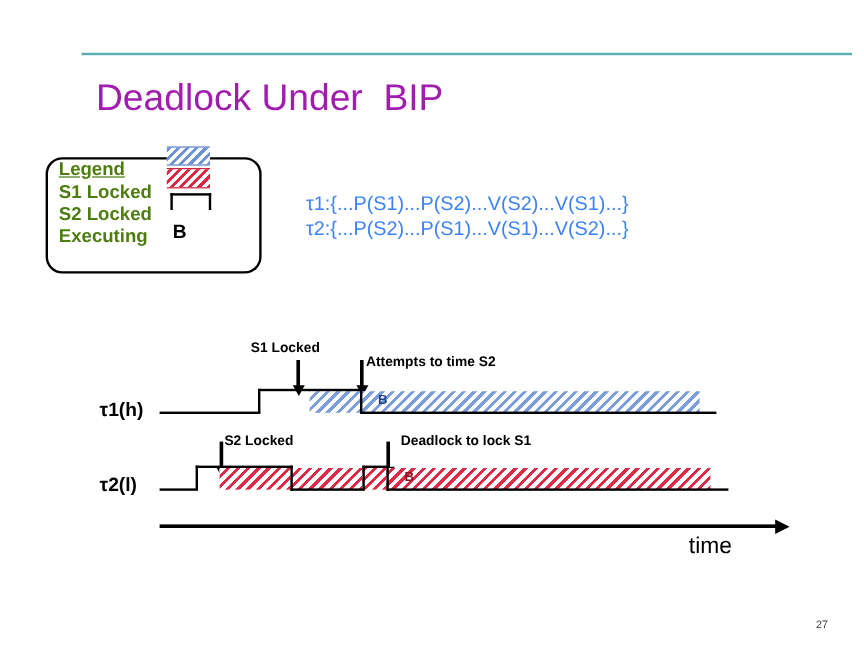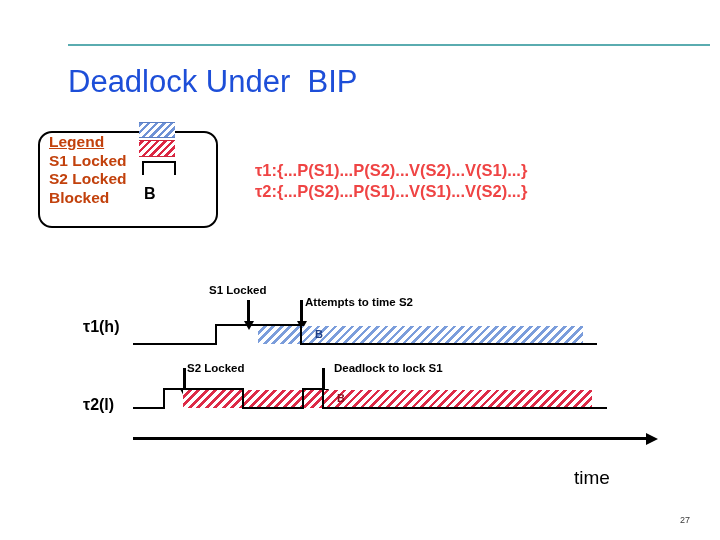--- a/index.html
+++ b/index.html
@@ -22,25 +22,25 @@
   .top-rule {
     position: absolute;
     left: 68px;
     top: 44px;
     width: 642px;
     height: 2px;
     background: #5aacb0;
   }
   .slide-title {
     position: absolute;
-    left: 68px;
+    left: 80px;
     top: 64px;
     font-size: 31px;
     font-weight: normal;
-    color: #1d4ed8;
+    color: #a21caf;
     letter-spacing: 0px;
     white-space: pre;
     font-family: "Liberation Sans", sans-serif;
   }
 
   
   .legend-box {
     position: absolute;
     left: 38px;
     top: 131px;
@@ -53,21 +53,21 @@
   }
   .legend-labels {
     position: absolute;
     left: 49px;
     top: 133px;
     width: 125px;
   }
   .legend-labels div {
     font-size: 15.5px;
     font-weight: bold;
-    color: #c2410c;
+    color: #4d7c0f;
     line-height: 18.6px;
     white-space: nowrap;
   }
   .legend-labels div.ul {
     text-decoration: underline;
   }
 
   
   .swatch {
     position: absolute;
@@ -124,35 +124,35 @@
   }
 
   
   .tau-eqs {
     position: absolute;
     left: 255px;
     top: 160px;
   }
   .tau-eqs div {
     font-size: 16.5px;
-    font-weight: bold;
-    color: #ef4444;
+    font-weight: normal;
+    color: #3b82f6;
     line-height: 21px;
     white-space: nowrap;
   }
 
   
   .tl-label {
     position: absolute;
     font-size: 16px;
     font-weight: bold;
     color: #000000;
     white-space: nowrap;
   }
-  .tl-label.t1 { left: 83px; top: 318px; }
+  .tl-label.t1 { left: 83px; top: 334px; }
   .tl-label.t2 { left: 83px; top: 396px; text-align: right; }
 
   .ann {
     position: absolute;
     font-size: 11.5px;
     font-weight: bold;
     color: #000000;
     white-space: nowrap;
   }
   .ann.s1locked  { left: 209px; top: 284px; }
@@ -240,21 +240,20 @@
     border-top: 6px solid transparent;
     border-bottom: 6px solid transparent;
     border-left: 12px solid #000000;
   }
   .time-label {
     position: absolute;
     left: 574px;
     top: 445px;
     font-size: 19px;
     color: #000000;
-    margin-top: 22px;
   }
 
   .page-num {
     position: absolute;
     left: 680px;
     top: 515px;
     font-size: 9px;
     color: #3a3a3a;
   }
 </style>
@@ -265,21 +264,21 @@
 
   <div class="top-rule"></div>
   <div class="slide-title">Deadlock Under  BIP</div>
 
   <div class="legend-box"></div>
 
   <div class="legend-labels">
     <div class="ul">Legend</div>
     <div>S1 Locked</div>
     <div>S2 Locked</div>
-    <div>Blocked</div>
+    <div>Executing</div>
   </div>
 
   <div class="swatch sw-blue"></div>
   <div class="swatch sw-red"></div>
   <div class="sw-exec"></div>
   <div class="sw-blocked">B</div>
 
   <div class="tau-eqs">
     <div>τ1:{...P(S1)...P(S2)...V(S2)...V(S1)...}</div>
     <div>τ2:{...P(S2)...P(S1)...V(S1)...V(S2)...}</div>

